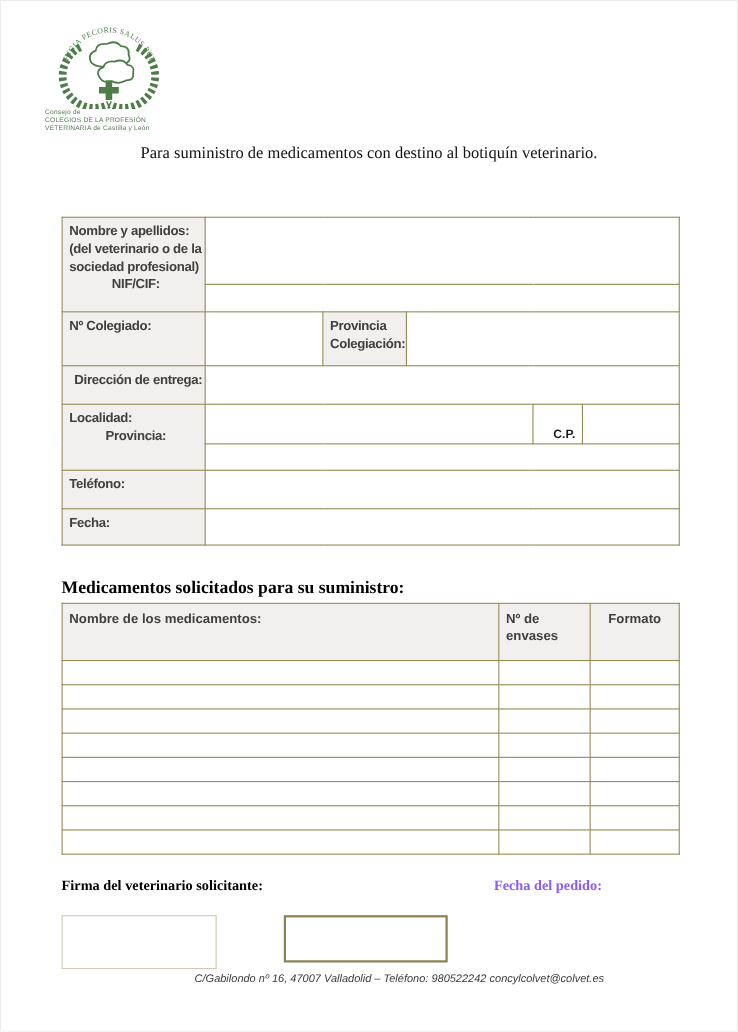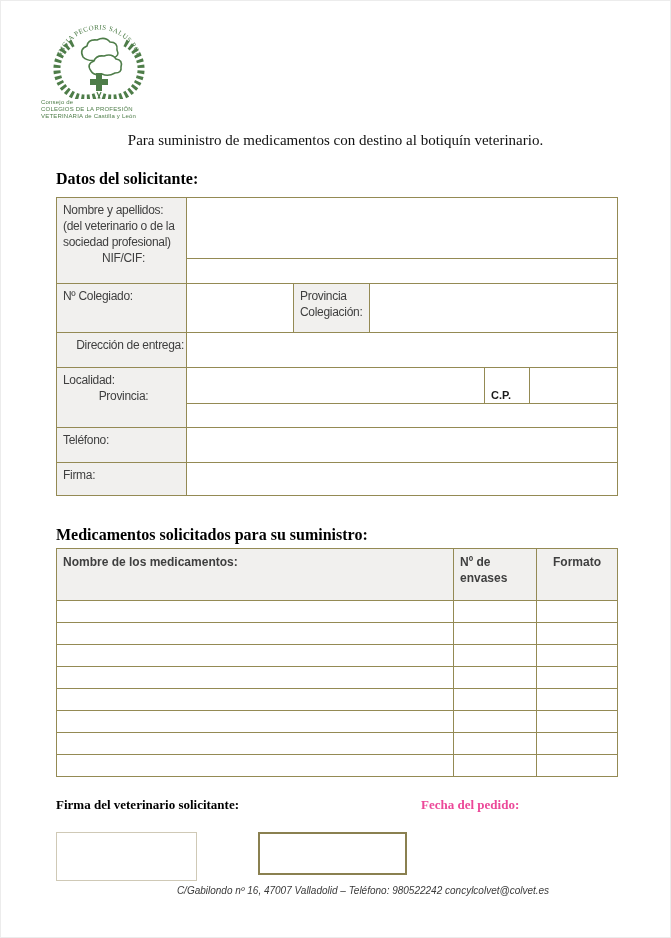--- a/index.html
+++ b/index.html
@@ -31,37 +31,37 @@
 
   .section-heading{position:absolute;left:55px;font-weight:bold;font-size:16px;color:#000;}
   .h-datos{top:169px;}
   .h-meds{top:525px;}
 
   
   table{border-collapse:collapse;table-layout:fixed;position:absolute;left:55px;}
   td,th{border:1.5px solid var(--border);vertical-align:top;}
   .t1{top:196px;width:561px;}
   .t2{top:547px;width:561px;}
-  .lbl{background:var(--cellbg);color:var(--labeltxt);font-weight:normal;
+  .lbl{background:var(--cellbg);color:var(--labeltxt);font-weight:bold;
     font-size:12px;line-height:16px;letter-spacing:-0.3px;
     padding:4px 2px 4px 6px;}
   .lbl-split{display:flex;flex-direction:column;justify-content:space-between;height:100%;}
   .lbl-split .bottom{padding-bottom:3px;text-align:center;}
   .r1{height:61px;} .r2{height:25px;} .r3{height:49px;padding-left:19px;} .r4{height:35px;text-align:right;}
   .r5{height:36px;} .r6{height:24px;} .r7{height:35px;} .r8{height:33px;}
   .cp-cell{vertical-align:bottom;font-weight:bold;font-size:11px;color:#1a1a1a;
-    padding:2px 2px 2px 6px;}
+    padding:2px 2px 2px 18px;}
   .t2 th{background:var(--cellbg);color:var(--labeltxt);font-weight:bold;
     font-size:12px;line-height:16px;text-align:left;padding:5px 2px 4px 6px;height:52px;}
   .t2 th.center{text-align:center;padding-left:2px;}
   .t2 tbody tr{height:22px;}
 
   
   .sig-label{position:absolute;left:55px;top:796px;font-weight:bold;font-size:13px;color:#000;}
-  .date-label{position:absolute;left:420px;top:796px;font-weight:bold;font-size:13px;color:#ec4899;}
+  .date-label{position:absolute;left:448px;top:796px;font-weight:bold;font-size:13px;color:#8b5cf6;}
   .sig-box{position:absolute;left:55px;top:831px;width:141px;height:49px;
     border:1.5px solid #cfc9b6;background:#fff;}
   .date-box{position:absolute;left:257px;top:831px;width:149px;height:43px;
     border:2px solid #8a8050;background:#fff;}
   .footer{position:absolute;left:55px;right:0;top:884px;text-align:center;
     font-style:italic;font-size:10px;color:#3a3a3a;}
 </style>
 </head>
 <body>
 
@@ -88,21 +88,20 @@
     </svg>
     <div class="logo-caption">
       <div class="cap1">Consejo de</div>
       <div class="cap2">COLEGIOS DE LA PROFESIÓN</div>
       <div class="cap3">VETERINARIA de Castilla y León</div>
     </div>
   </div>
 
   <div class="doc-subtitle serif">Para suministro de medicamentos con destino al botiquín veterinario.</div>
 
-  <div class="section-heading h-datos serif">Datos del solicitante:</div>
 
   <table class="t1">
     <colgroup>
       <col style="width:130px">
         <col style="width:107px">
         <col style="width:76px">
       <col style="width:115px">
         <col style="width:45px">
         <col style="width:88px">
     </colgroup>
@@ -144,21 +143,21 @@
       <td></td>
     </tr>
     <tr class="r6">
       <td colspan="5"></td>
     </tr>
     <tr class="r7">
       <td class="lbl">Teléfono:</td>
       <td colspan="5"></td>
     </tr>
     <tr class="r8">
-      <td class="lbl">Firma:</td>
+      <td class="lbl">Fecha:</td>
       <td colspan="5"></td>
     </tr>
   </tbody>
     </table>
 
   <div class="section-heading h-meds serif">Medicamentos solicitados para su suministro:</div>
 
   <table class="t2">
     <colgroup>
       <col style="width:397px">

